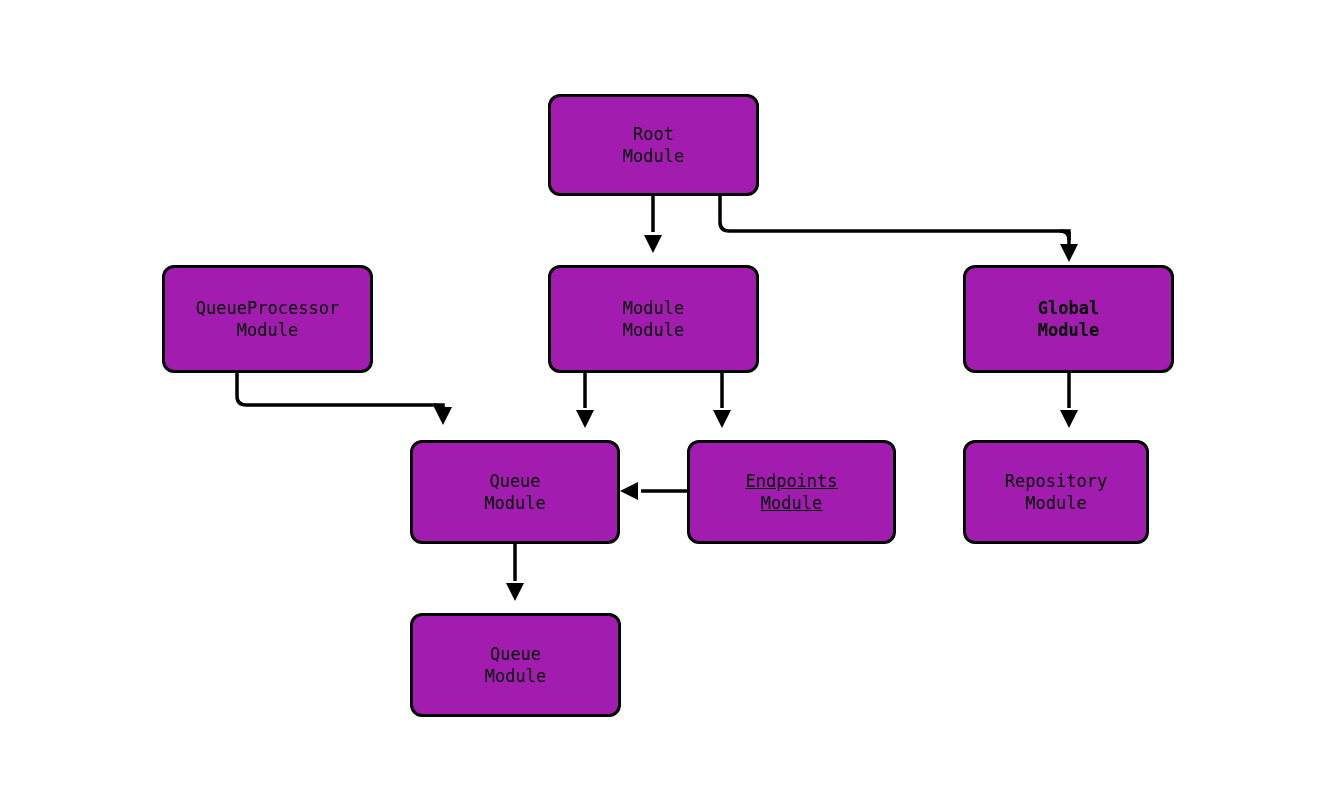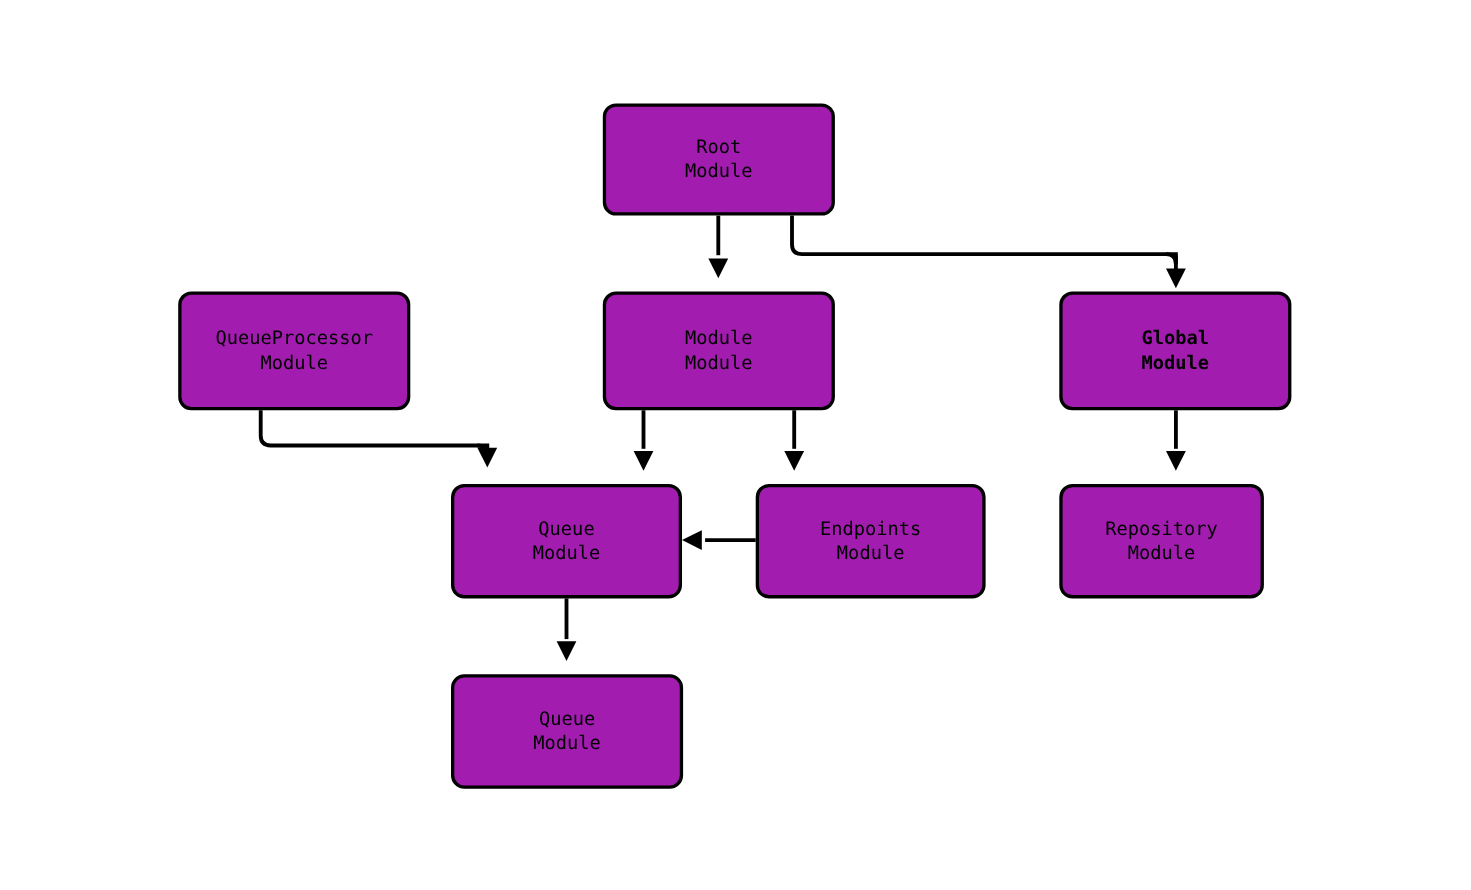--- a/index.html
+++ b/index.html
@@ -123,21 +123,21 @@
   <div class="node" style="left:963px; top:265px; width:211px; height:108px;font-weight:bold;">
     <div class="node-label">Global</div>
     <div class="node-label">Module</div>
   </div>
 
   <div class="node" style="left:410px; top:440px; width:210px; height:104px;">
     <div class="node-label">Queue</div>
     <div class="node-label">Module</div>
   </div>
 
-  <div class="node" style="left:687px; top:440px; width:209px; height:104px;">
+  <div class="node" style="left:687px; top:440px; width:209px; height:104px;text-decoration:underline;">
     <div class="node-label">Endpoints</div>
     <div class="node-label">Module</div>
   </div>
 
   <div class="node" style="left:963px; top:440px; width:186px; height:104px;">
     <div class="node-label">Repository</div>
     <div class="node-label">Module</div>
   </div>
 
   <div class="node" style="left:410px; top:613px; width:211px; height:104px;">

